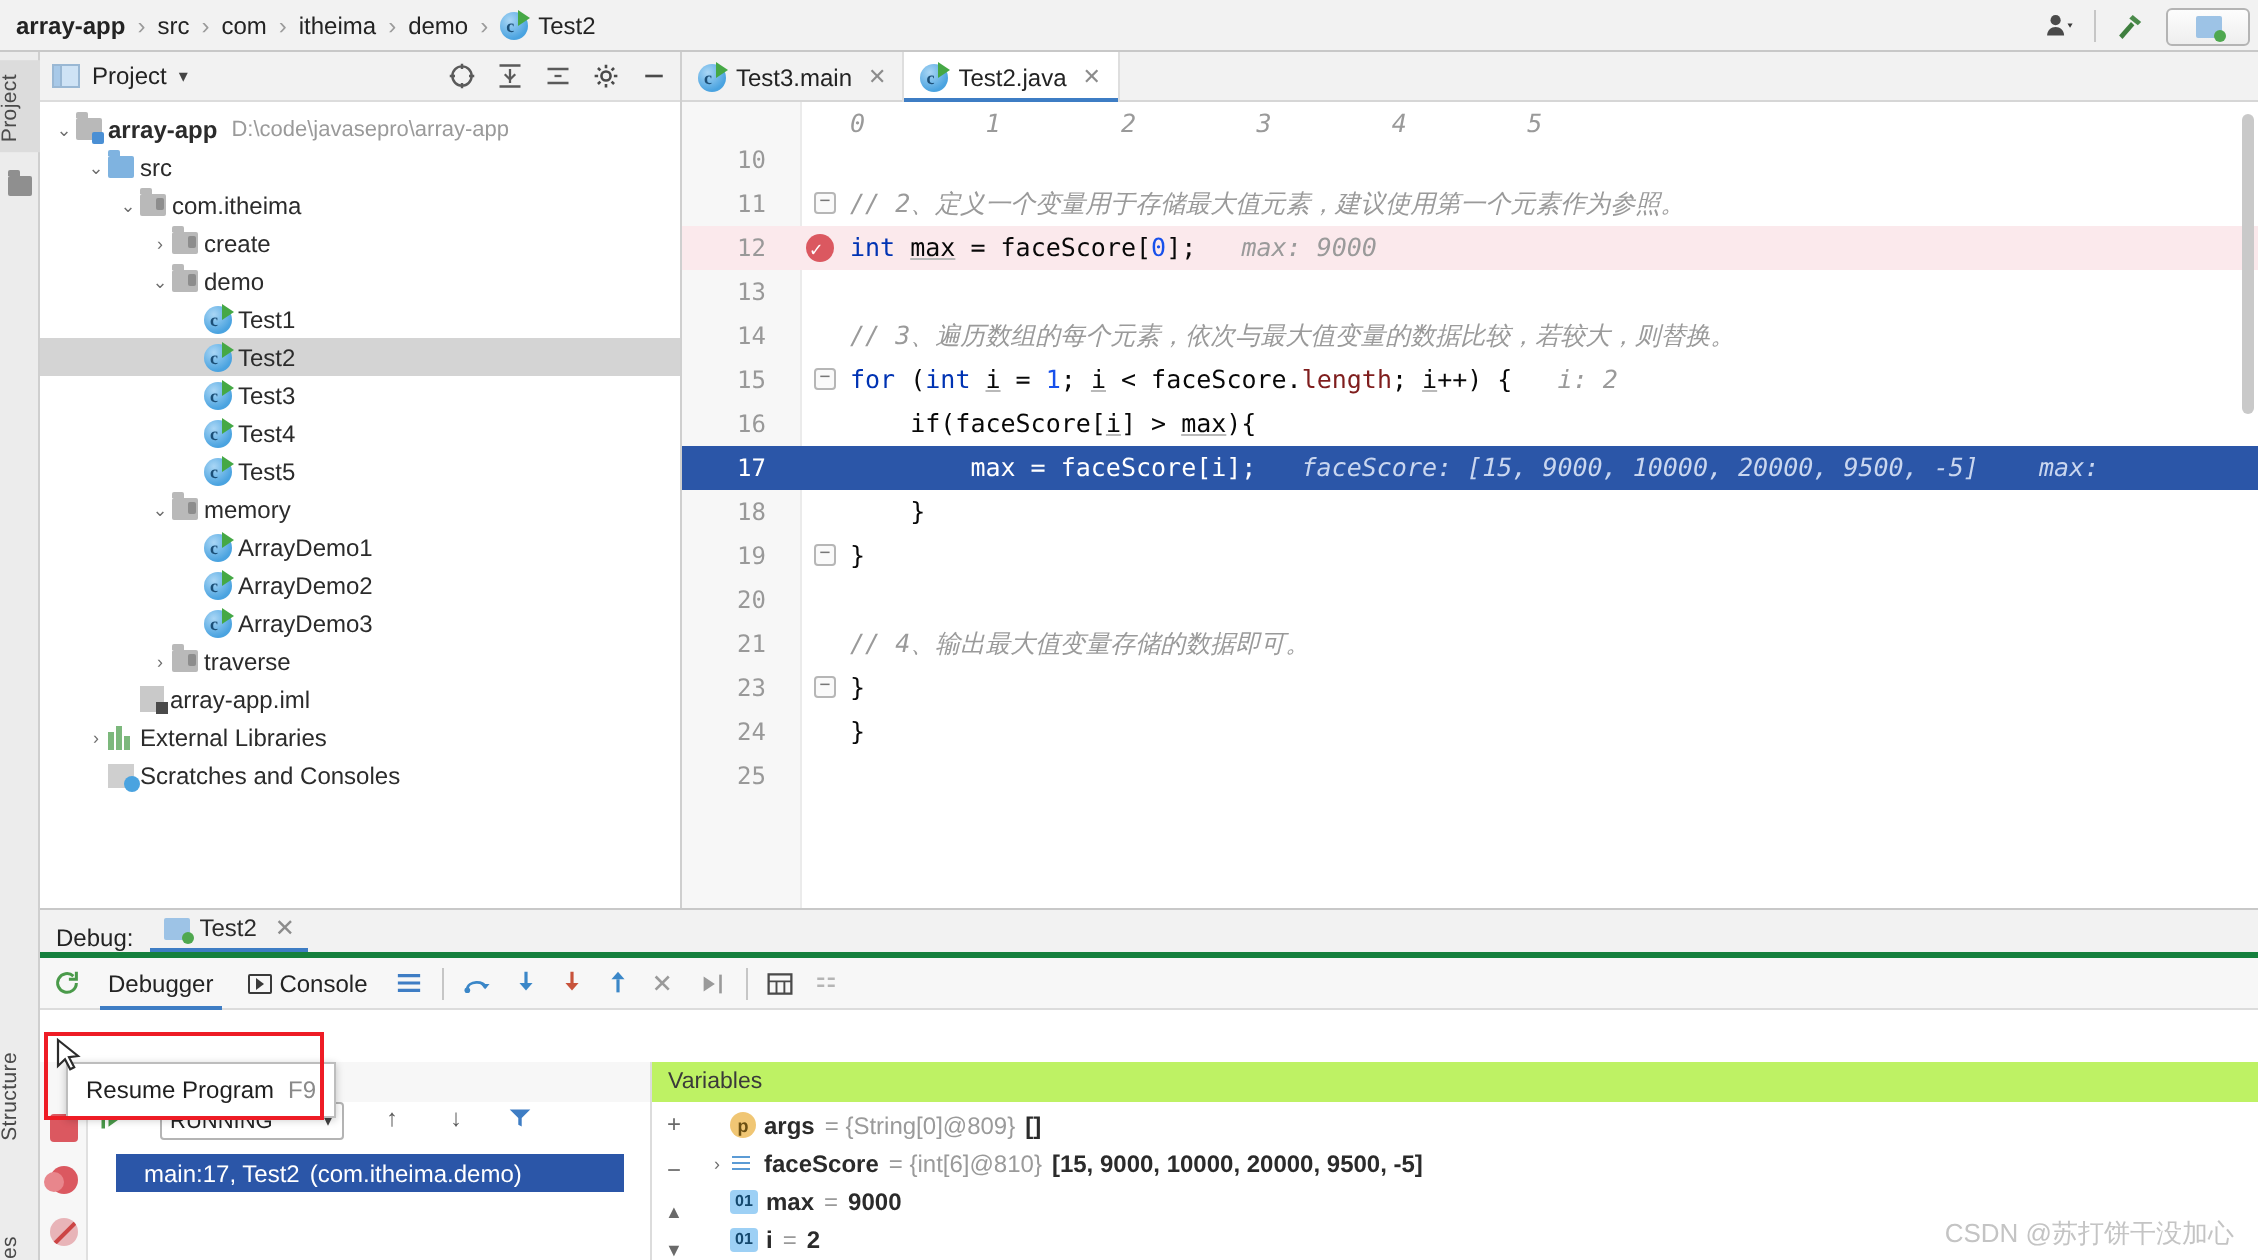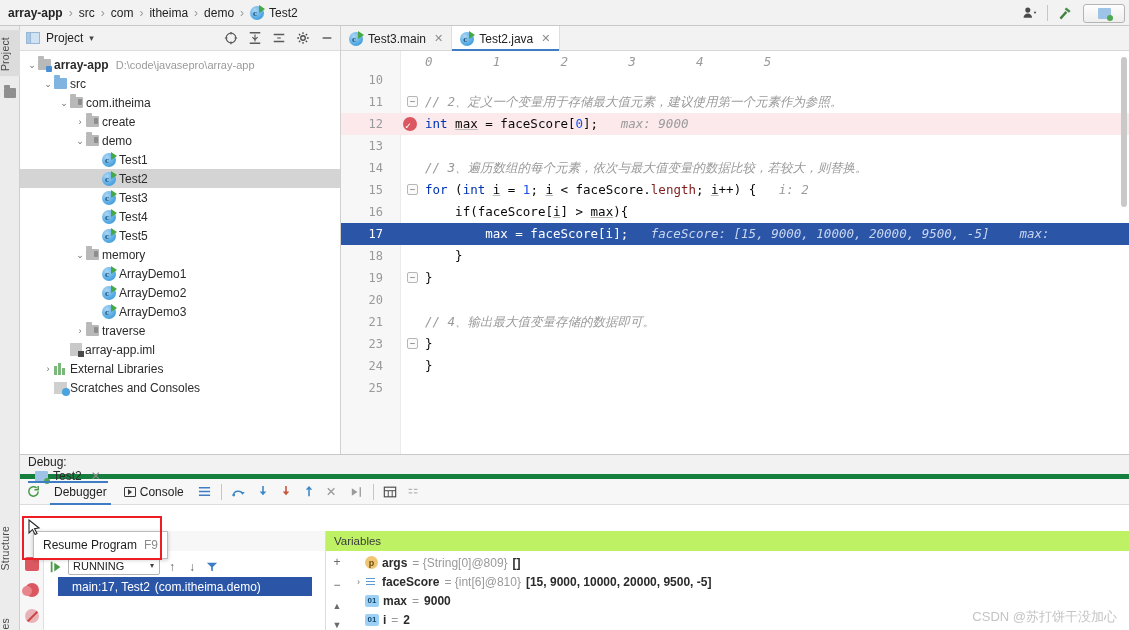--- a/index.html
+++ b/index.html
@@ -190,22 +190,22 @@
   .bp:after {
     content:"✓"; position:absolute; left:2px; top:-2px; color:#ffffff; font-size:10px;
   }
 
   
   .debug-panel {
     position: absolute; left: 20px; top: 454px; width: 1109px; height: 176px;
     background: #ffffff; border-top: 1px solid #c8c8c8;
   }
   .dbg-title {
-    height: 24px; display: flex; align-items: flex-start; padding-left: 8px;
-    background: #f2f2f2; border-bottom: 5px solid #15803d; flex-direction: column;
+    height: 24px; display: flex; align-items: flex-end; padding-left: 8px;
+    background: #f2f2f2; border-bottom: 3px solid #15803d;
   }
   .dbg-title .lbl { font-size: 12px; color: #232323; margin-right: 8px; }
   .dbg-tabbtn {
     display: flex; align-items: center; gap: 5px; padding: 0 7px; height: 24px;
     position: relative; font-size: 12px;
   }
   .dbg-tabbtn:after {
     content:""; position:absolute; left:0; right:0; bottom:0; height:2px; background:#3e7dc4;
   }
   .ic-dbgcfg { position:relative; width:13px; height:11px; background:#9dc3e6; border-radius:1px; }
@@ -234,21 +234,21 @@
   }
 
   
   .dbg-body { position: absolute; left: 0; top: 76px; right: 0; bottom: 0; display: flex; }
   .dbg-siderail { width: 24px; background: #f7f7f7; border-right: 1px solid #e0e0e0; position: relative; }
   .frames-col { width: 282px; border-right: 1px solid #dcdcdc; position: relative; background:#fff; }
   .col-head {
     height: 20px; font-size: 11.5px; color: #3a3a3a; padding-left: 10px;
     display: flex; align-items: center; background: #f7f7f7;
   }
-  .thread-row { height: 24px; display: flex; align-items: flex-end; gap: 4px; padding-left: 4px; }
+  .thread-row { height: 24px; display: flex; align-items: flex-start; gap: 16px; padding-left: 4px; }
   .thread-select {
     width: 92px; height: 19px; border: 1px solid #b4b4b4; border-radius: 2px;
     background: #ffffff; display: flex; align-items: center; padding: 0 4px;
     font-size: 11px; color: #232323; position: relative;
   }
   .thread-select .cv { position:absolute; right:5px; font-size:8px; color:#444; }
   .mini-ic { width: 16px; height: 16px; display:flex; align-items:center; justify-content:center; color:#5c5c5c; font-size: 12px; }
   .frame-item {
     height: 19px; background: #2b56a8; color: #ffffff; font-size: 12px;
     display: flex; align-items: center; padding-left: 14px; margin: 2px 0 0 14px;

